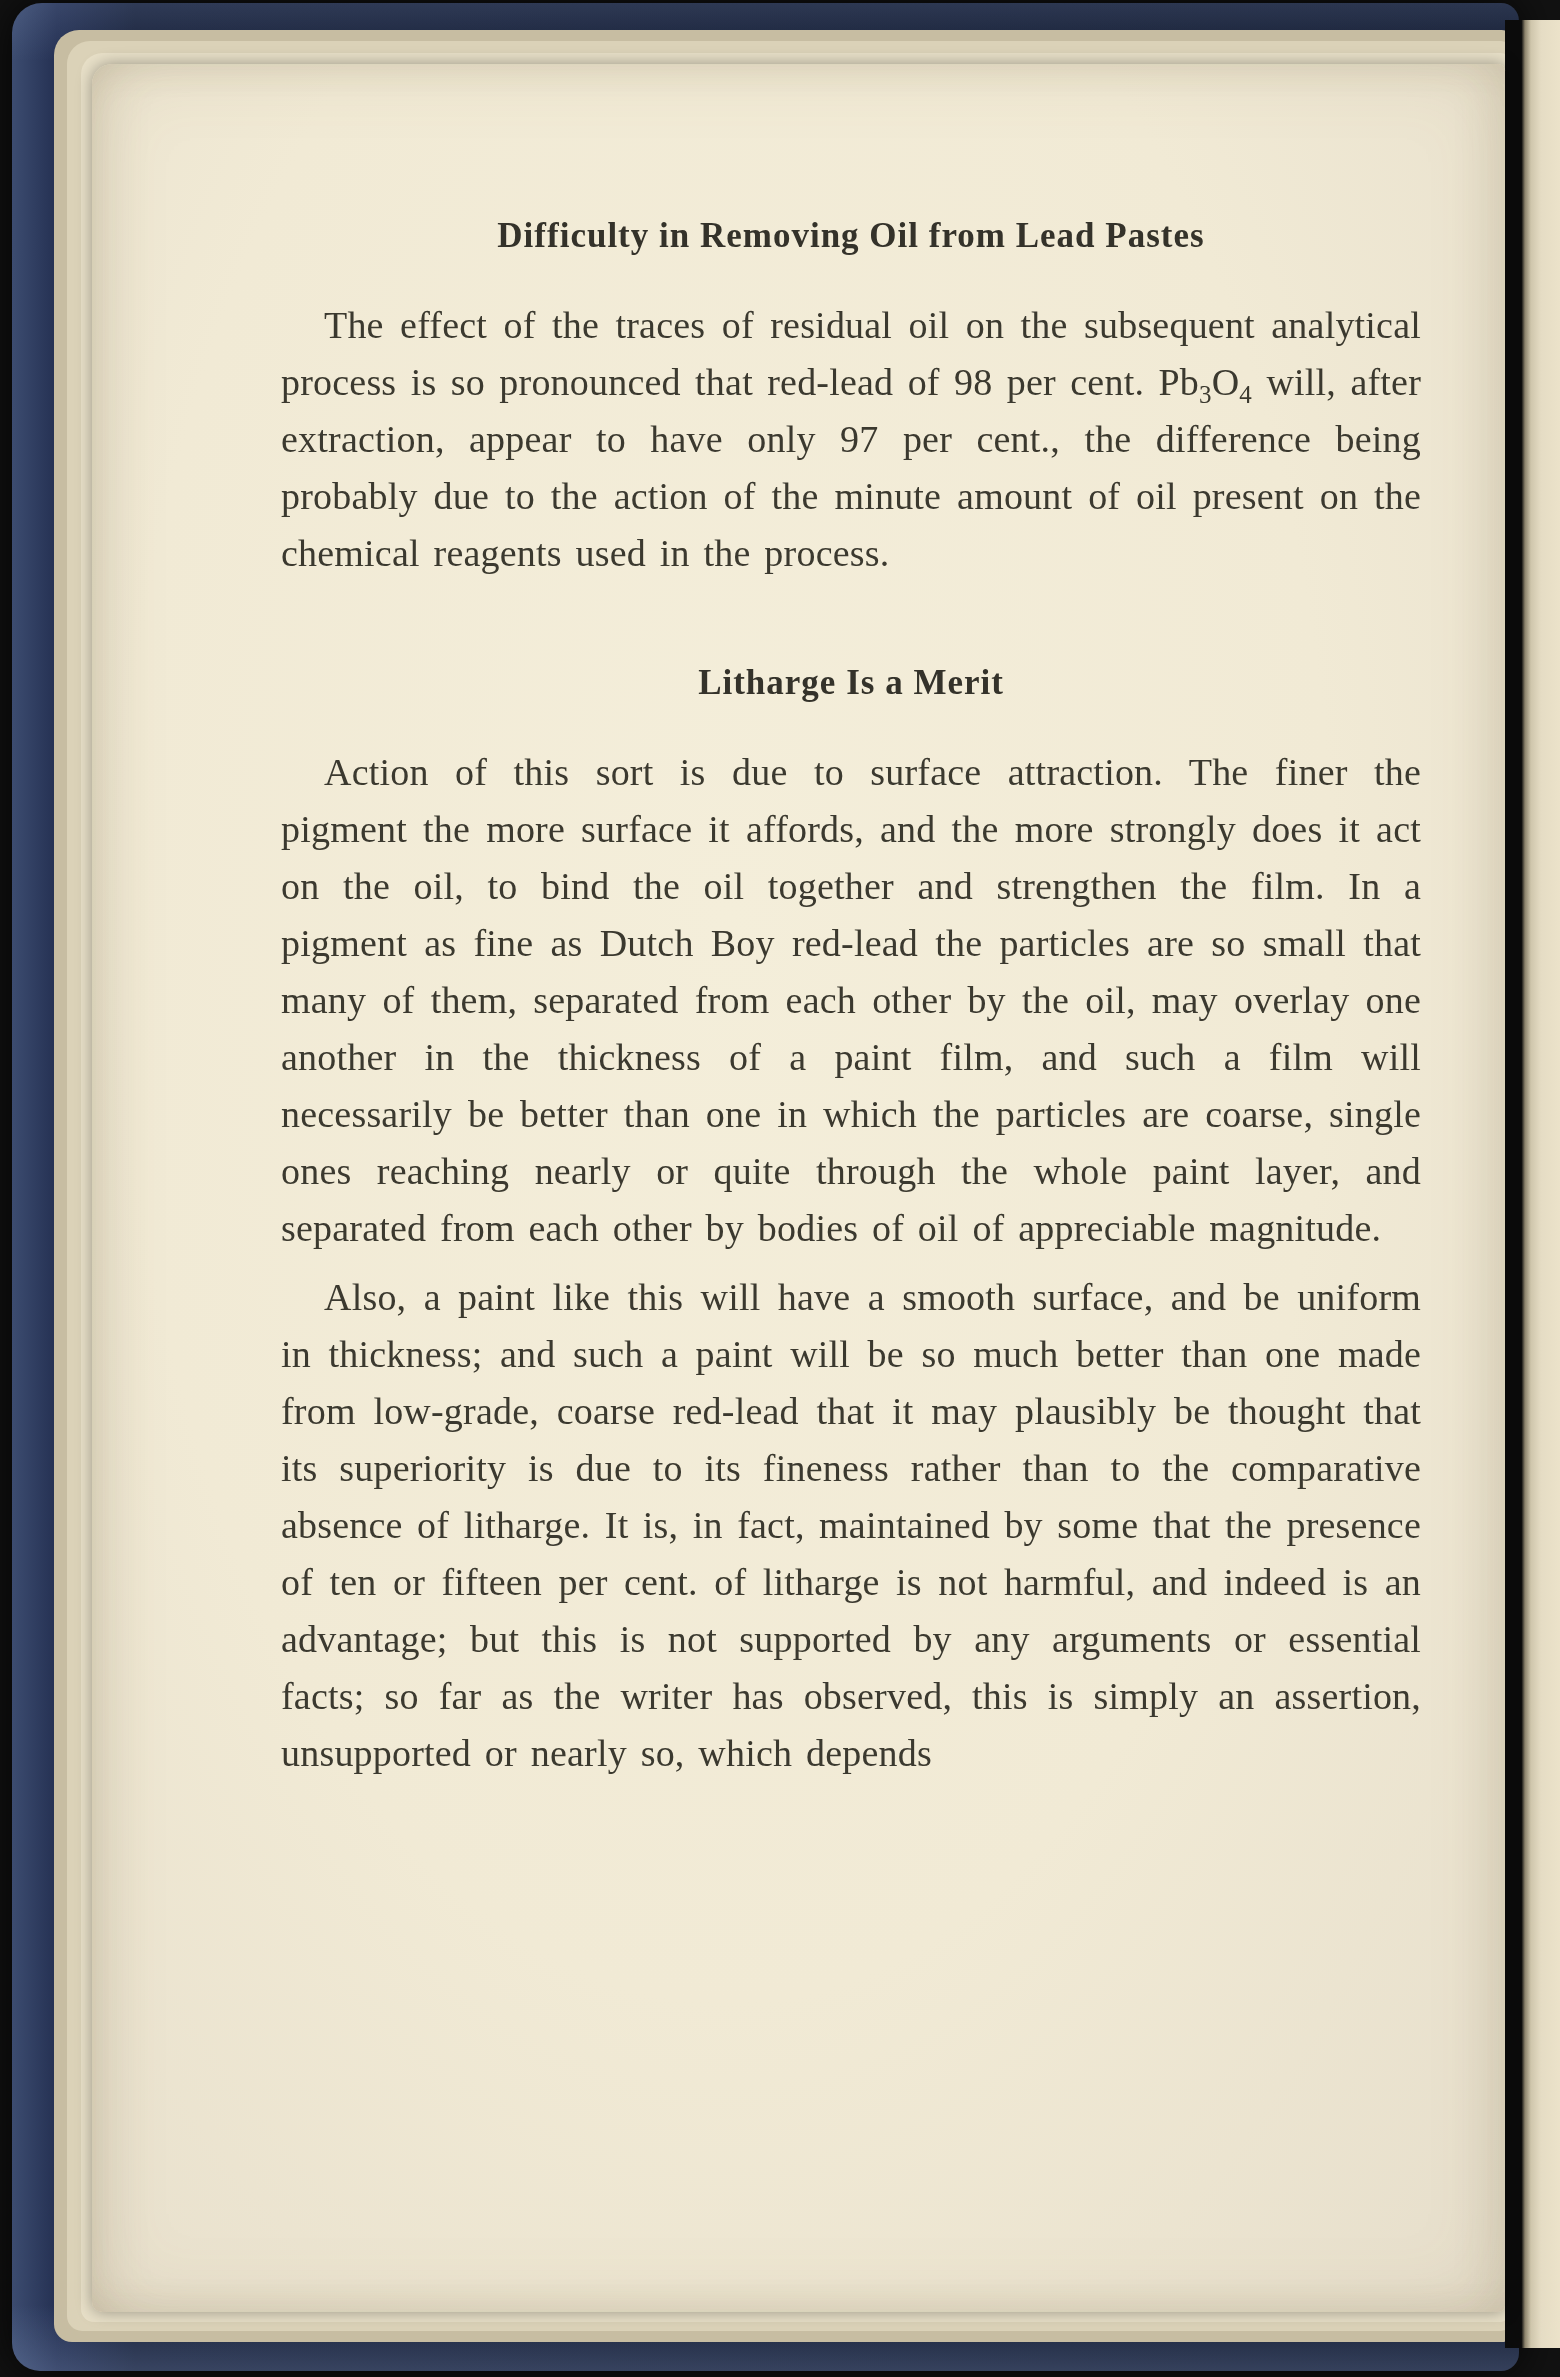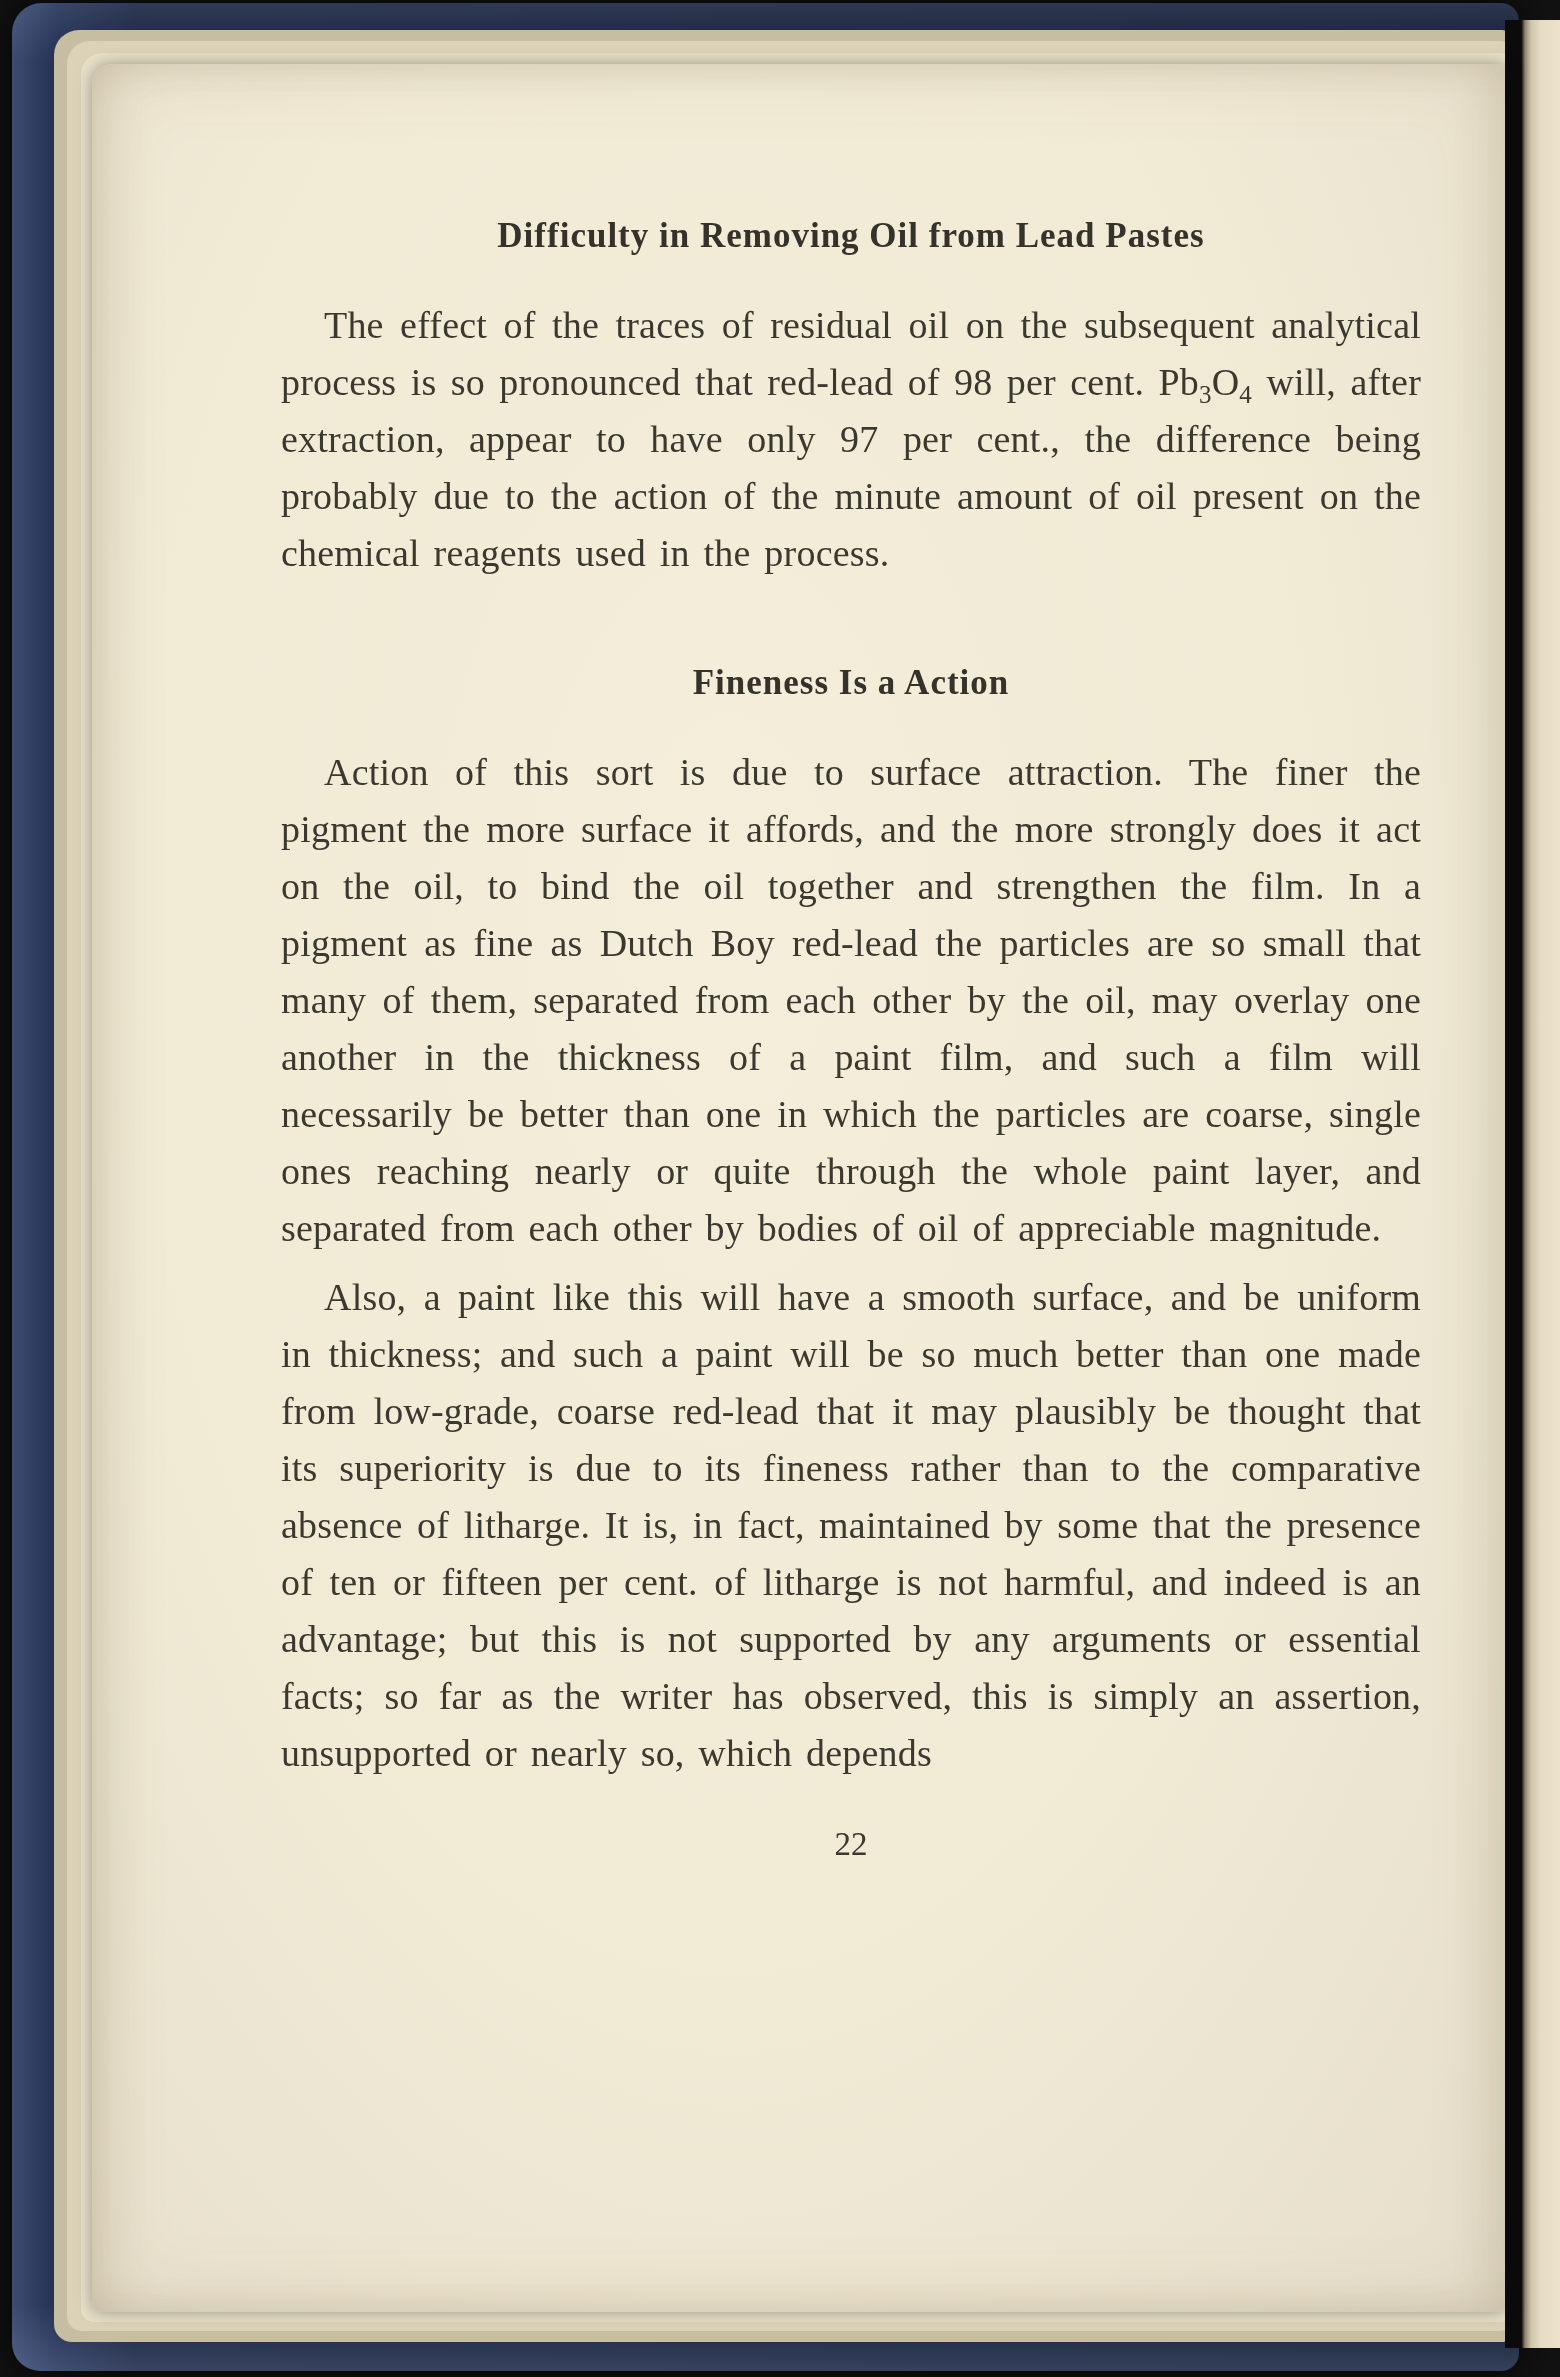--- a/index.html
+++ b/index.html
@@ -116,26 +116,25 @@
 
   <div class="facing-page"></div>
 
   <div class="page">
     <div class="content">
 
       <h2 class="heading first">Difficulty in Removing Oil from Lead Pastes</h2>
 
       <p class="body"><span>The effect of the traces of residual oil on the subsequent analytical process is so pronounced that red-lead of 98 per cent. </span><span class="chem"><span>Pb</span><sub>3</sub><span>O</span><sub>4</sub></span><span> will, after extraction, appear to have only 97 per cent., the difference being probably due to the action of the minute amount of oil present on the chemical reagents used in the process.</span></p>
 
-      <h2 class="heading">Fineness Is a Action</h2>
+      <h2 class="heading">Litharge Is a Merit</h2>
 
       <p class="body">Action of this sort is due to surface attraction.  The finer the pigment the more surface it affords, and the more strongly does it act on the oil, to bind the oil together and strengthen the film.  In a pigment as fine as Dutch Boy red-lead the particles are so small that many of them, separated from each other by the oil, may overlay one another in the thickness of a paint film, and such a film will necessarily be better than one in which the particles are coarse, single ones reaching nearly or quite through the whole paint layer, and separated from each other by bodies of oil of appreciable magnitude.</p>
 
 
       <p class="body">Also, a paint like this will have a smooth surface, and be uniform in thickness; and such a paint will be so much better than one made from low-grade, coarse red-lead that it may plausibly be thought that its superiority is due to its fineness rather than to the comparative absence of litharge.  It is, in fact, maintained by some that the presence of ten or fifteen per cent. of litharge is not harmful, and indeed is an advantage; but this is not supported by any arguments or essential facts; so far as the writer has observed, this is simply an assertion, unsupported or nearly so, which depends</p>
 
-      <div class="page-number">22</div>
 
     </div>
   </div>
 
 </div>
 
 
 </body></html>

